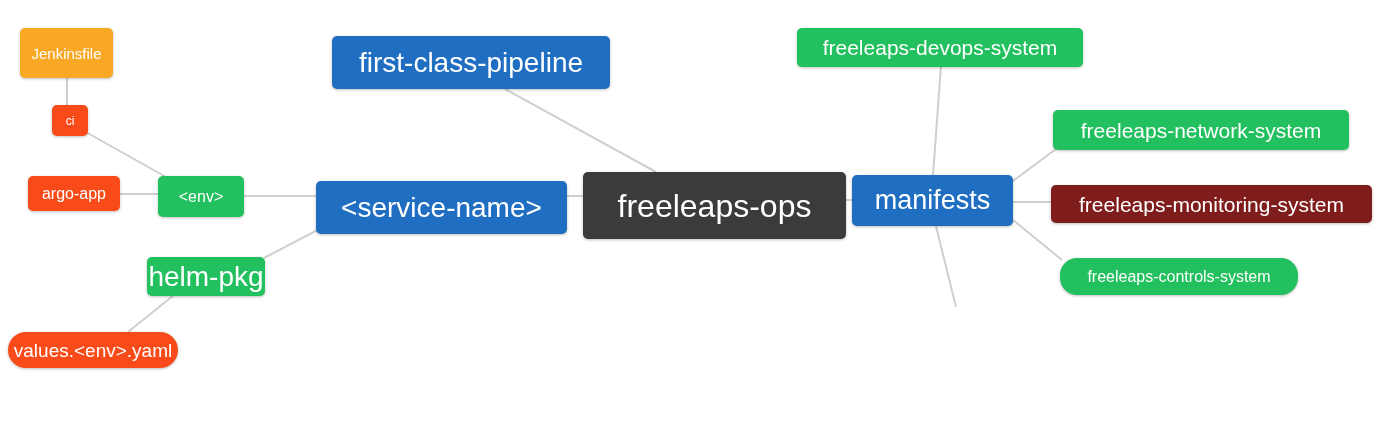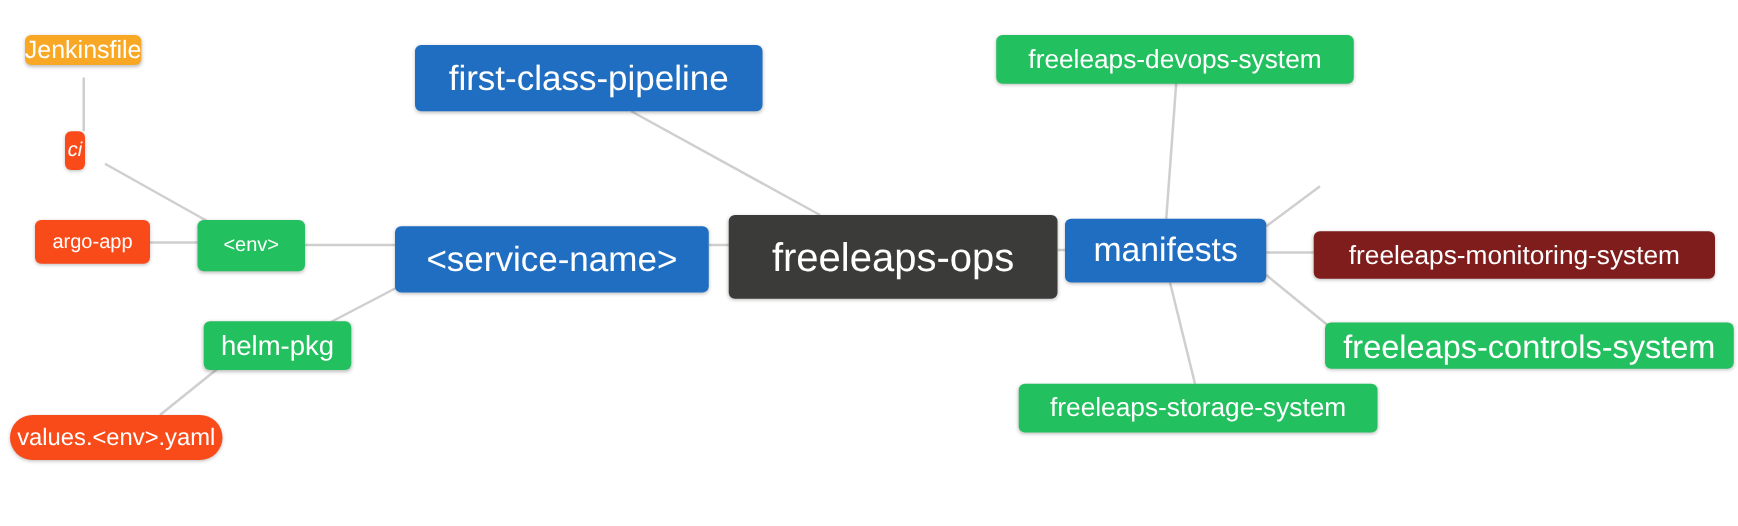--- a/index.html
+++ b/index.html
@@ -17,34 +17,34 @@
     display:flex;align-items:center;justify-content:center;
     color:#ffffff;
     border-radius:5px;
     box-shadow:0 1px 3px rgba(0,0,0,0.25);
     white-space:nowrap;
     cursor:pointer;
     box-sizing:border-box;
     line-height:1;
   }
   
-  .n-jenkinsfile        {left:20px;  top:28px;  width:93px;  height:24px; font-size:20px;}
-  .n-ci                 {left:52px;  top:105px; width:16px;  height:31px; font-size:16px;font-style:italic;}
+  .n-jenkinsfile        {left:20px;  top:28px;  width:93px;  height:50px; font-size:15px;}
+  .n-ci                 {left:52px;  top:105px; width:36px;  height:31px; font-size:12px;}
   .n-argo-app           {left:28px;  top:176px; width:92px;  height:35px; font-size:16px;}
   .n-env                {left:158px; top:176px; width:86px;  height:41px; font-size:16px;}
-  .n-helm-pkg           {left:147px; top:257px; width:118px; height:39px; font-size:22px;margin-left:16px;}
+  .n-helm-pkg           {left:147px; top:257px; width:118px; height:39px; font-size:28px;}
   .n-values-env-yaml    {left:8px;   top:332px; width:170px; height:36px; font-size:19px;}
   .n-first-class-pipeline{left:332px;top:36px;  width:278px; height:53px; font-size:28px;}
   .n-service-name       {left:316px; top:181px; width:251px; height:53px; font-size:28px;}
   .n-root               {left:583px; top:172px; width:263px; height:67px; font-size:32px;}
   .n-manifests          {left:852px; top:175px; width:161px; height:51px; font-size:27px;}
   .n-devops-system      {left:797px; top:28px;  width:286px; height:39px; font-size:21px;}
   .n-network-system     {left:1053px;top:110px; width:296px; height:40px; font-size:21px;}
   .n-monitoring-system  {left:1051px;top:185px; width:321px; height:38px; font-size:21px;}
-  .n-controls-system    {left:1060px;top:258px; width:327px; height:37px; font-size:26px;}
+  .n-controls-system    {left:1060px;top:258px; width:238px; height:37px; font-size:16px;border-radius:17px;}
   .n-storage-system     {left:815px; top:307px; width:287px; height:39px; font-size:21px;}
 </style>
 </head>
 <body>
 
 <div class="canvas">
 
   <svg class="edge-layer" width="1390" height="421" viewBox="0 0 1390 421">
     <line x1="67" y1="62" x2="67" y2="105" style="stroke: rgb(207, 207, 207);"></line>
     <line x1="84" y1="131" x2="166" y2="177" style="stroke: rgb(207, 207, 207);"></line>
@@ -66,17 +66,17 @@
   <div class="node n-ci" style="background-color: rgb(249, 75, 25);">ci</div>
   <div class="node n-argo-app" style="background-color: rgb(249, 75, 25);">argo-app</div>
   <div class="node n-env" style="background-color: rgb(34, 192, 94);">&lt;env&gt;</div>
   <div class="node n-helm-pkg" style="background-color: rgb(34, 192, 94);">helm-pkg</div>
   <div class="node n-values-env-yaml" style="background-color: rgb(249, 75, 25); border-radius: 18px;">values.&lt;env&gt;.yaml</div>
   <div class="node n-first-class-pipeline" style="background-color: rgb(31, 110, 193);">first-class-pipeline</div>
   <div class="node n-service-name" style="background-color: rgb(31, 110, 193);">&lt;service-name&gt;</div>
   <div class="node n-root" style="background-color: rgb(59, 59, 58);">freeleaps-ops</div>
   <div class="node n-devops-system" style="background-color: rgb(34, 192, 94);">freeleaps-devops-system</div>
   <div class="node n-manifests" style="background-color: rgb(31, 110, 193);">manifests</div>
+  <div class="node n-network-system" style="background-color: rgb(34, 192, 94);">freeleaps-network-system</div>
   <div class="node n-monitoring-system" style="background-color: #7f1d1d;">freeleaps-monitoring-system</div>
   <div class="node n-controls-system" style="background-color: rgb(34, 192, 94);">freeleaps-controls-system</div>
-  <div class="node n-storage-system" style="background-color: rgb(34, 192, 94);">freeleaps-storage-system</div>
 
 </div>
 
 </body></html>

